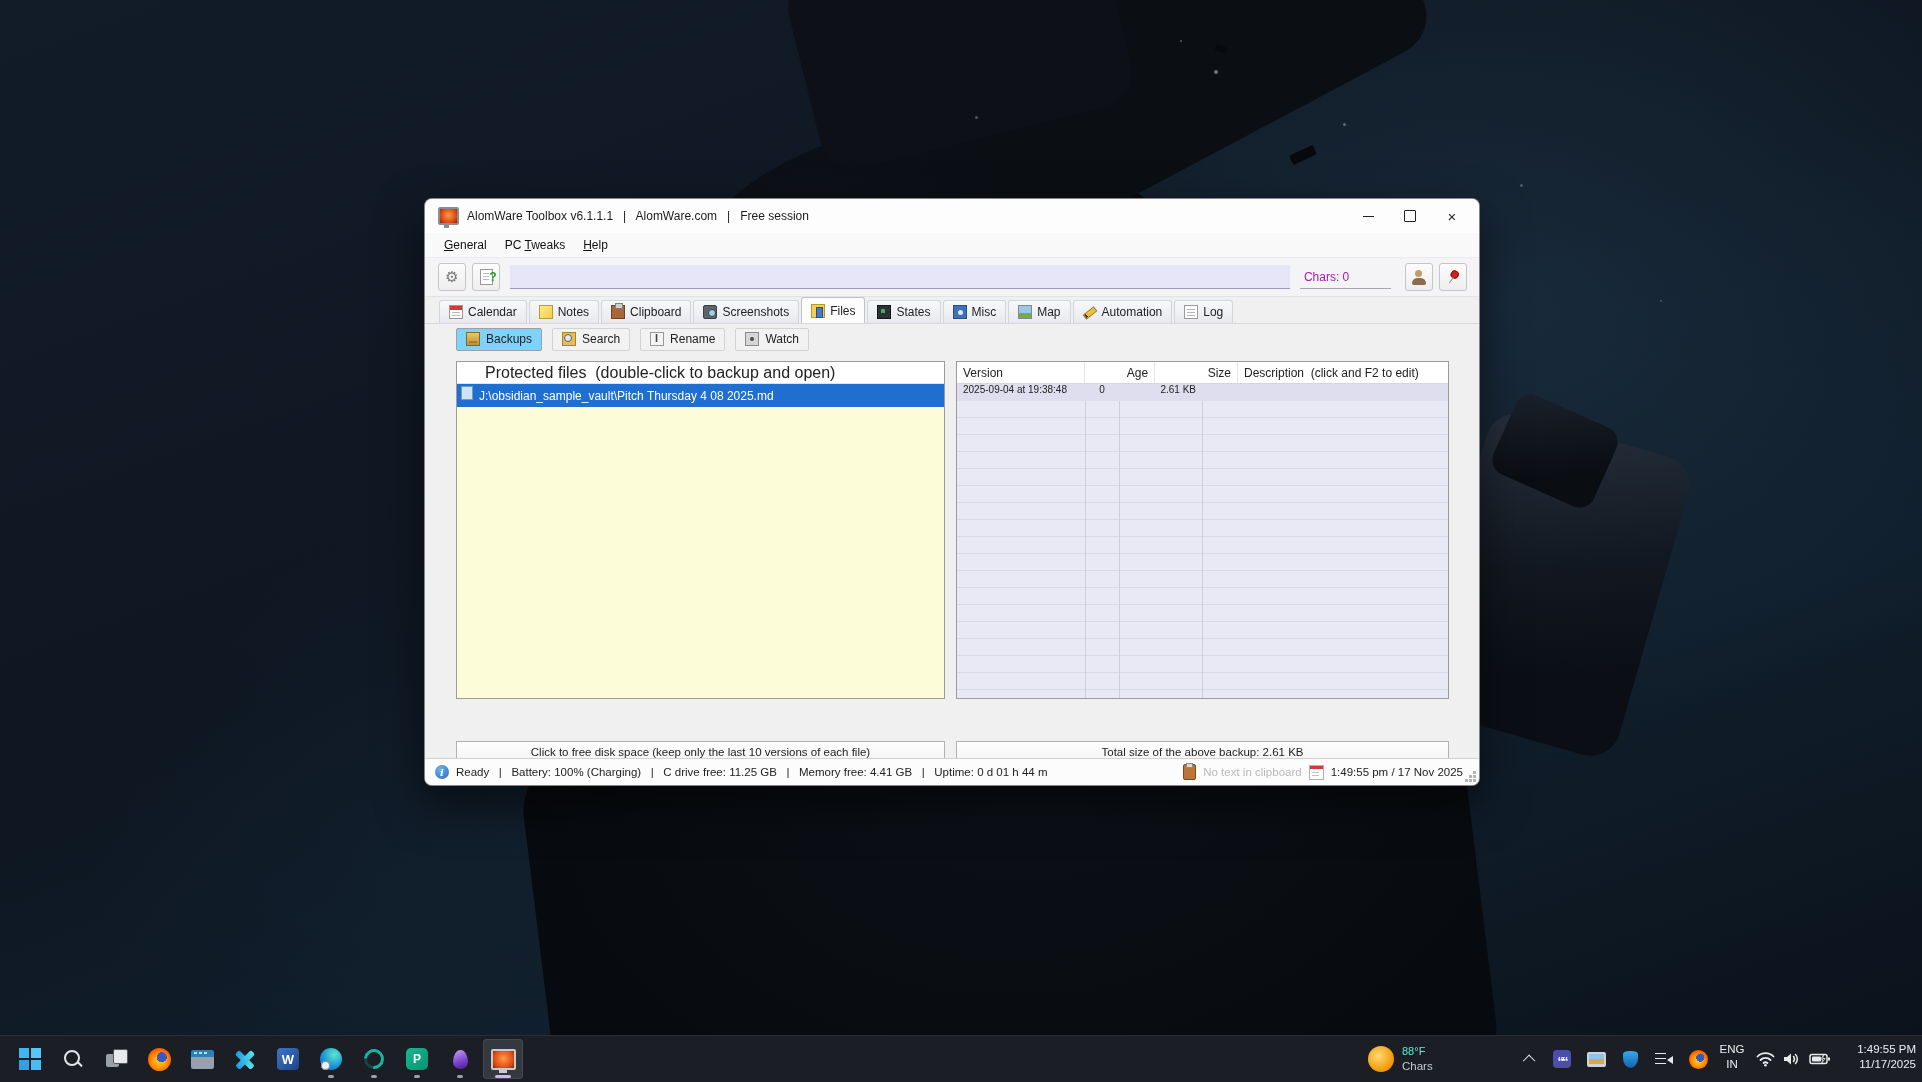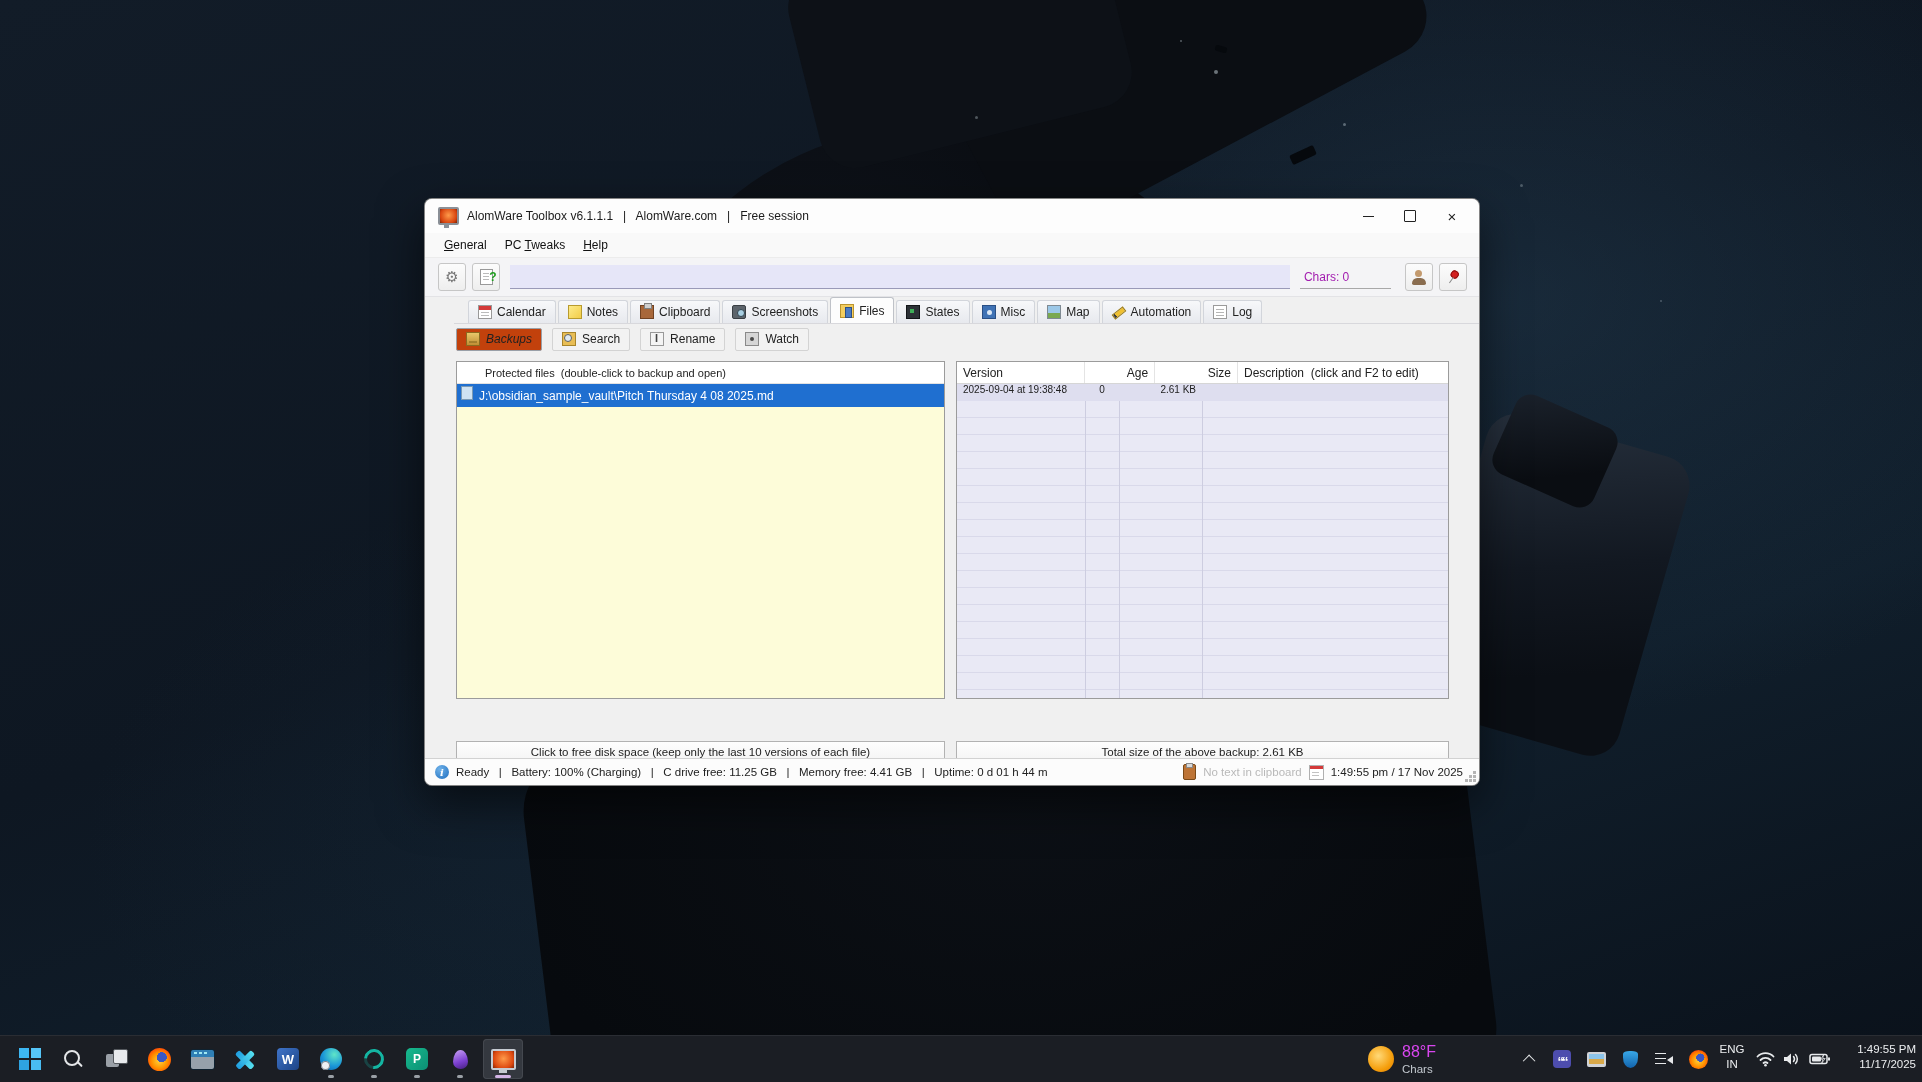--- a/index.html
+++ b/index.html
@@ -57,21 +57,21 @@
     font-size:12px;color:#a21caf;padding-left:4px;background:transparent;}
   .tb-user{margin-left:14px;}
   .person-ico{position:relative;width:14px;height:15px;}
   .person-ico::before{content:"";position:absolute;left:3.5px;top:0;width:7px;height:7px;border-radius:50%;background:#c39a6d;}
   .person-ico::after{content:"";position:absolute;left:0;bottom:0;width:14px;height:7px;border-radius:6px 6px 2px 2px;background:#8a6d4f;}
   .tb-pin{margin-left:6px;margin-right:12px;}
   .pin-ico{position:relative;width:14px;height:14px;transform:rotate(35deg);}
   .pin-ico::before{content:"";position:absolute;left:3px;top:0;width:8px;height:8px;border-radius:50%;background:#d42020;box-shadow:0 0 0 1px #8a0f0f inset;}
   .pin-ico::after{content:"";position:absolute;left:6.5px;top:7px;width:1.6px;height:7px;background:#888;}
 
-  .tabstrip{height:26px;display:flex;align-items:flex-end;padding-left:14px;background:#f0f0f0;border-bottom:1px solid #d8d8dc;margin-left:29px;}
+  .tabstrip{height:26px;display:flex;align-items:flex-end;padding-left:14px;background:#f0f0f0;border-bottom:1px solid #d8d8dc;}
   .tab{display:flex;align-items:center;gap:5px;height:22px;padding:0 9px;margin-right:2px;font-size:12px;color:#222;
     border:1px solid #d2d5db;border-bottom:none;border-radius:3px 3px 0 0;background:linear-gradient(#f7f8fa,#e7e9ee);}
   .tab.active{background:#fdfdfd;height:25px;border-color:#bfc2c8;position:relative;z-index:2;}
   .ticon{width:14px;height:14px;display:inline-block;position:relative;box-sizing:border-box;flex:0 0 auto;}
   .ic-calendar{background:linear-gradient(#d33939 0 4px,#fff 4px);border:1px solid #999;}
   .ic-calendar::before{content:"";position:absolute;left:2px;top:6px;width:8px;height:1px;background:#bbb;box-shadow:0 3px 0 #bbb;}
   .ic-notes{background:linear-gradient(135deg,#fdeB8a,#f2cd48);border:1px solid #b89b2e;}
   .ic-clipboard{background:#a8673a;border:1px solid #714222;}
   .ic-clipboard::before{content:"";position:absolute;left:3px;top:-3px;width:6px;height:4px;background:#cfcfcf;border:1px solid #808080;}
   .ic-screenshots{background:#5d646b;border-radius:2px;border:1px solid #3a3f44;}
@@ -84,36 +84,36 @@
   .ic-misc::before{content:"";position:absolute;left:4px;top:4px;width:5px;height:5px;border-radius:50%;background:#dce8f5;}
   .ic-map{background:linear-gradient(#9cc8e8 0 58%,#7aa850 58%);border:1px solid #7f8a93;}
   .ic-automation{background:transparent;}
   .ic-automation::before{content:"";position:absolute;left:0px;top:5px;width:12px;height:4px;background:linear-gradient(90deg,#3c3c3c 0 2px,#f0c030 2px);border:1px solid #9a7a18;transform:rotate(-38deg);}
   .ic-log{background:#fff;border:1px solid #9a9a9a;}
   .ic-log::before{content:"";position:absolute;left:2px;top:3px;width:8px;height:1px;background:#b5b5b5;box-shadow:0 3px 0 #b5b5b5,0 6px 0 #b5b5b5;}
 
   .subtabstrip{height:30px;display:flex;align-items:center;padding-left:31px;background:#f0f0f0;gap:10px;}
   .subtab{display:flex;align-items:center;gap:6px;height:21px;padding:0 9px;font-size:12px;color:#222;
     border:1px solid #d3d3d3;border-radius:2px;background:#f2f2f2;}
-  .subtab.active{background:#c2410c;border-color:#9aa0a8;font-style:italic;}
+  .subtab.active{background:#7dd3fc;border-color:#9aa0a8;}
   .ic-backups{background:linear-gradient(#e8c86a,#c08f34);border:1px solid #8a6a20;}
   .ic-backups::before{content:"";position:absolute;left:2px;top:8px;width:8px;height:2px;background:#8a6a20;opacity:.6;}
   .ic-searchtab{background:#e8bd55;border:1px solid #a8852a;}
   .ic-searchtab::before{content:"";position:absolute;left:1px;top:1px;width:6px;height:6px;border-radius:50%;border:1.6px solid #5a5f66;background:#dfe9ef;}
   .ic-rename{background:#f4f4f4;border:1px solid #999;}
   .ic-rename::before{content:"I";position:absolute;left:4px;top:-1px;font-size:11px;font-weight:bold;color:#444;}
   .ic-watch{background:#d6d6d6;border:1px solid #8a8a8a;}
   .ic-watch::before{content:"";position:absolute;left:4px;top:4px;width:4px;height:4px;border-radius:50%;background:#4a4a4a;}
 
   .content{position:relative;height:380px;background:#f0f0f0;}
   .panel{position:absolute;top:7px;height:338px;border:1px solid #9b9b9b;background:#fff;box-sizing:border-box;}
   .panel-left{left:31px;width:489px;}
   .panel-right{left:531px;width:493px;}
   .lp-header{height:21px;background:#fff;border-bottom:1px solid #e2e2e2;display:flex;align-items:center;
-    font-size:11px;color:#222;padding-left:28px;white-space:pre;}
+    font-size:16px;color:#222;padding-left:28px;white-space:pre;}
   .lp-body{position:absolute;left:0;right:0;top:22px;bottom:0;background:#fdfcd9;}
   .file-row{height:23px;display:flex;align-items:center;background:#1f6fd0;color:#fff;font-size:12px;position:relative;padding-left:22px;white-space:pre;}
   .file-ico{position:absolute;left:4px;top:2px;width:10px;height:12px;background:#cfe2f2;border:1px solid #7a9ab5;}
   .rp-header{height:21px;display:flex;background:#fff;border-bottom:1px solid #d6d6d6;font-size:12px;color:#222;}
   .rp-h{display:flex;align-items:center;box-sizing:border-box;border-right:1px solid #e4e4e4;padding:0 6px;white-space:pre;}
   .col-version{width:128px;}
   .col-age{width:34px;justify-content:center;padding:0 2px;margin-left:36px;}
   .col-size{width:83px;justify-content:flex-end;}
   .col-desc{flex:1;border-right:none;}
   .rp-body{position:absolute;left:0;right:0;top:22px;bottom:0;background:#e9e9f5;
@@ -189,21 +189,21 @@
   .ai-padlet::before{content:"P";}
   .ai-purple-flame{width:15px;height:19px;background:linear-gradient(160deg,#c9a2f5,#7b3fd0 60%,#45207e);
     border-radius:50% 50% 48% 52%/62% 62% 38% 38%;}
   .ai-alomware{width:21px;height:17px;border:2px solid #c6cbd2;border-radius:2px;
     background:radial-gradient(circle at 50% 45%,#ff9a4a,#dd4810 70%,#832706);}
   .ai-alomware::after{content:"";position:absolute;left:6px;bottom:-5px;width:8px;height:2.4px;background:#c6cbd2;}
 
   .tb-weather{position:absolute;left:1362px;top:3px;height:40px;display:flex;align-items:center;gap:8px;padding:0 6px;border-radius:4px;}
   .sun-ico{width:26px;height:26px;border-radius:50%;background:radial-gradient(circle at 40% 38%,#ffd978,#f59e0b 62%,#d97706);}
   .weather-lines{display:flex;flex-direction:column;line-height:1.25;}
-  .w-temp{color:#d946ef;font-size:16px;}
+  .w-temp{color:#5eead4;font-size:11px;}
   .w-cond{color:#c3c9cf;font-size:11.5px;}
   .tb-chevron{position:absolute;left:1516px;top:8px;width:28px;height:30px;display:flex;align-items:center;justify-content:center;}
   .chev{width:8px;height:8px;border-left:1.8px solid #e8eaec;border-top:1.8px solid #e8eaec;transform:rotate(45deg) translateY(2px);}
   .tray{position:absolute;left:1548px;top:8px;display:flex;align-items:center;gap:6px;height:30px;}
   .tray-btn{width:28px;height:28px;display:flex;align-items:center;justify-content:center;position:relative;border-radius:4px;}
   .ti-quote-app{width:18px;height:18px;border-radius:4px;background:#4d4dae;color:#fff;display:flex;align-items:center;justify-content:center;}
   .ti-quote-app::before{content:"\201C\201C";font-size:13px;font-weight:bold;letter-spacing:-2px;margin-top:5px;}
   .ti-screen-capture{width:19px;height:15px;background:#d0d3d8;border-radius:2px;position:relative;}
   .ti-screen-capture::before{content:"";position:absolute;left:2px;top:2px;right:2px;bottom:3px;background:linear-gradient(#8cc4ea 0 55%,#d8a84a 55%);}
   .ti-security-shield{width:15px;height:17px;background:linear-gradient(180deg,#39a8e8,#1263ac);

